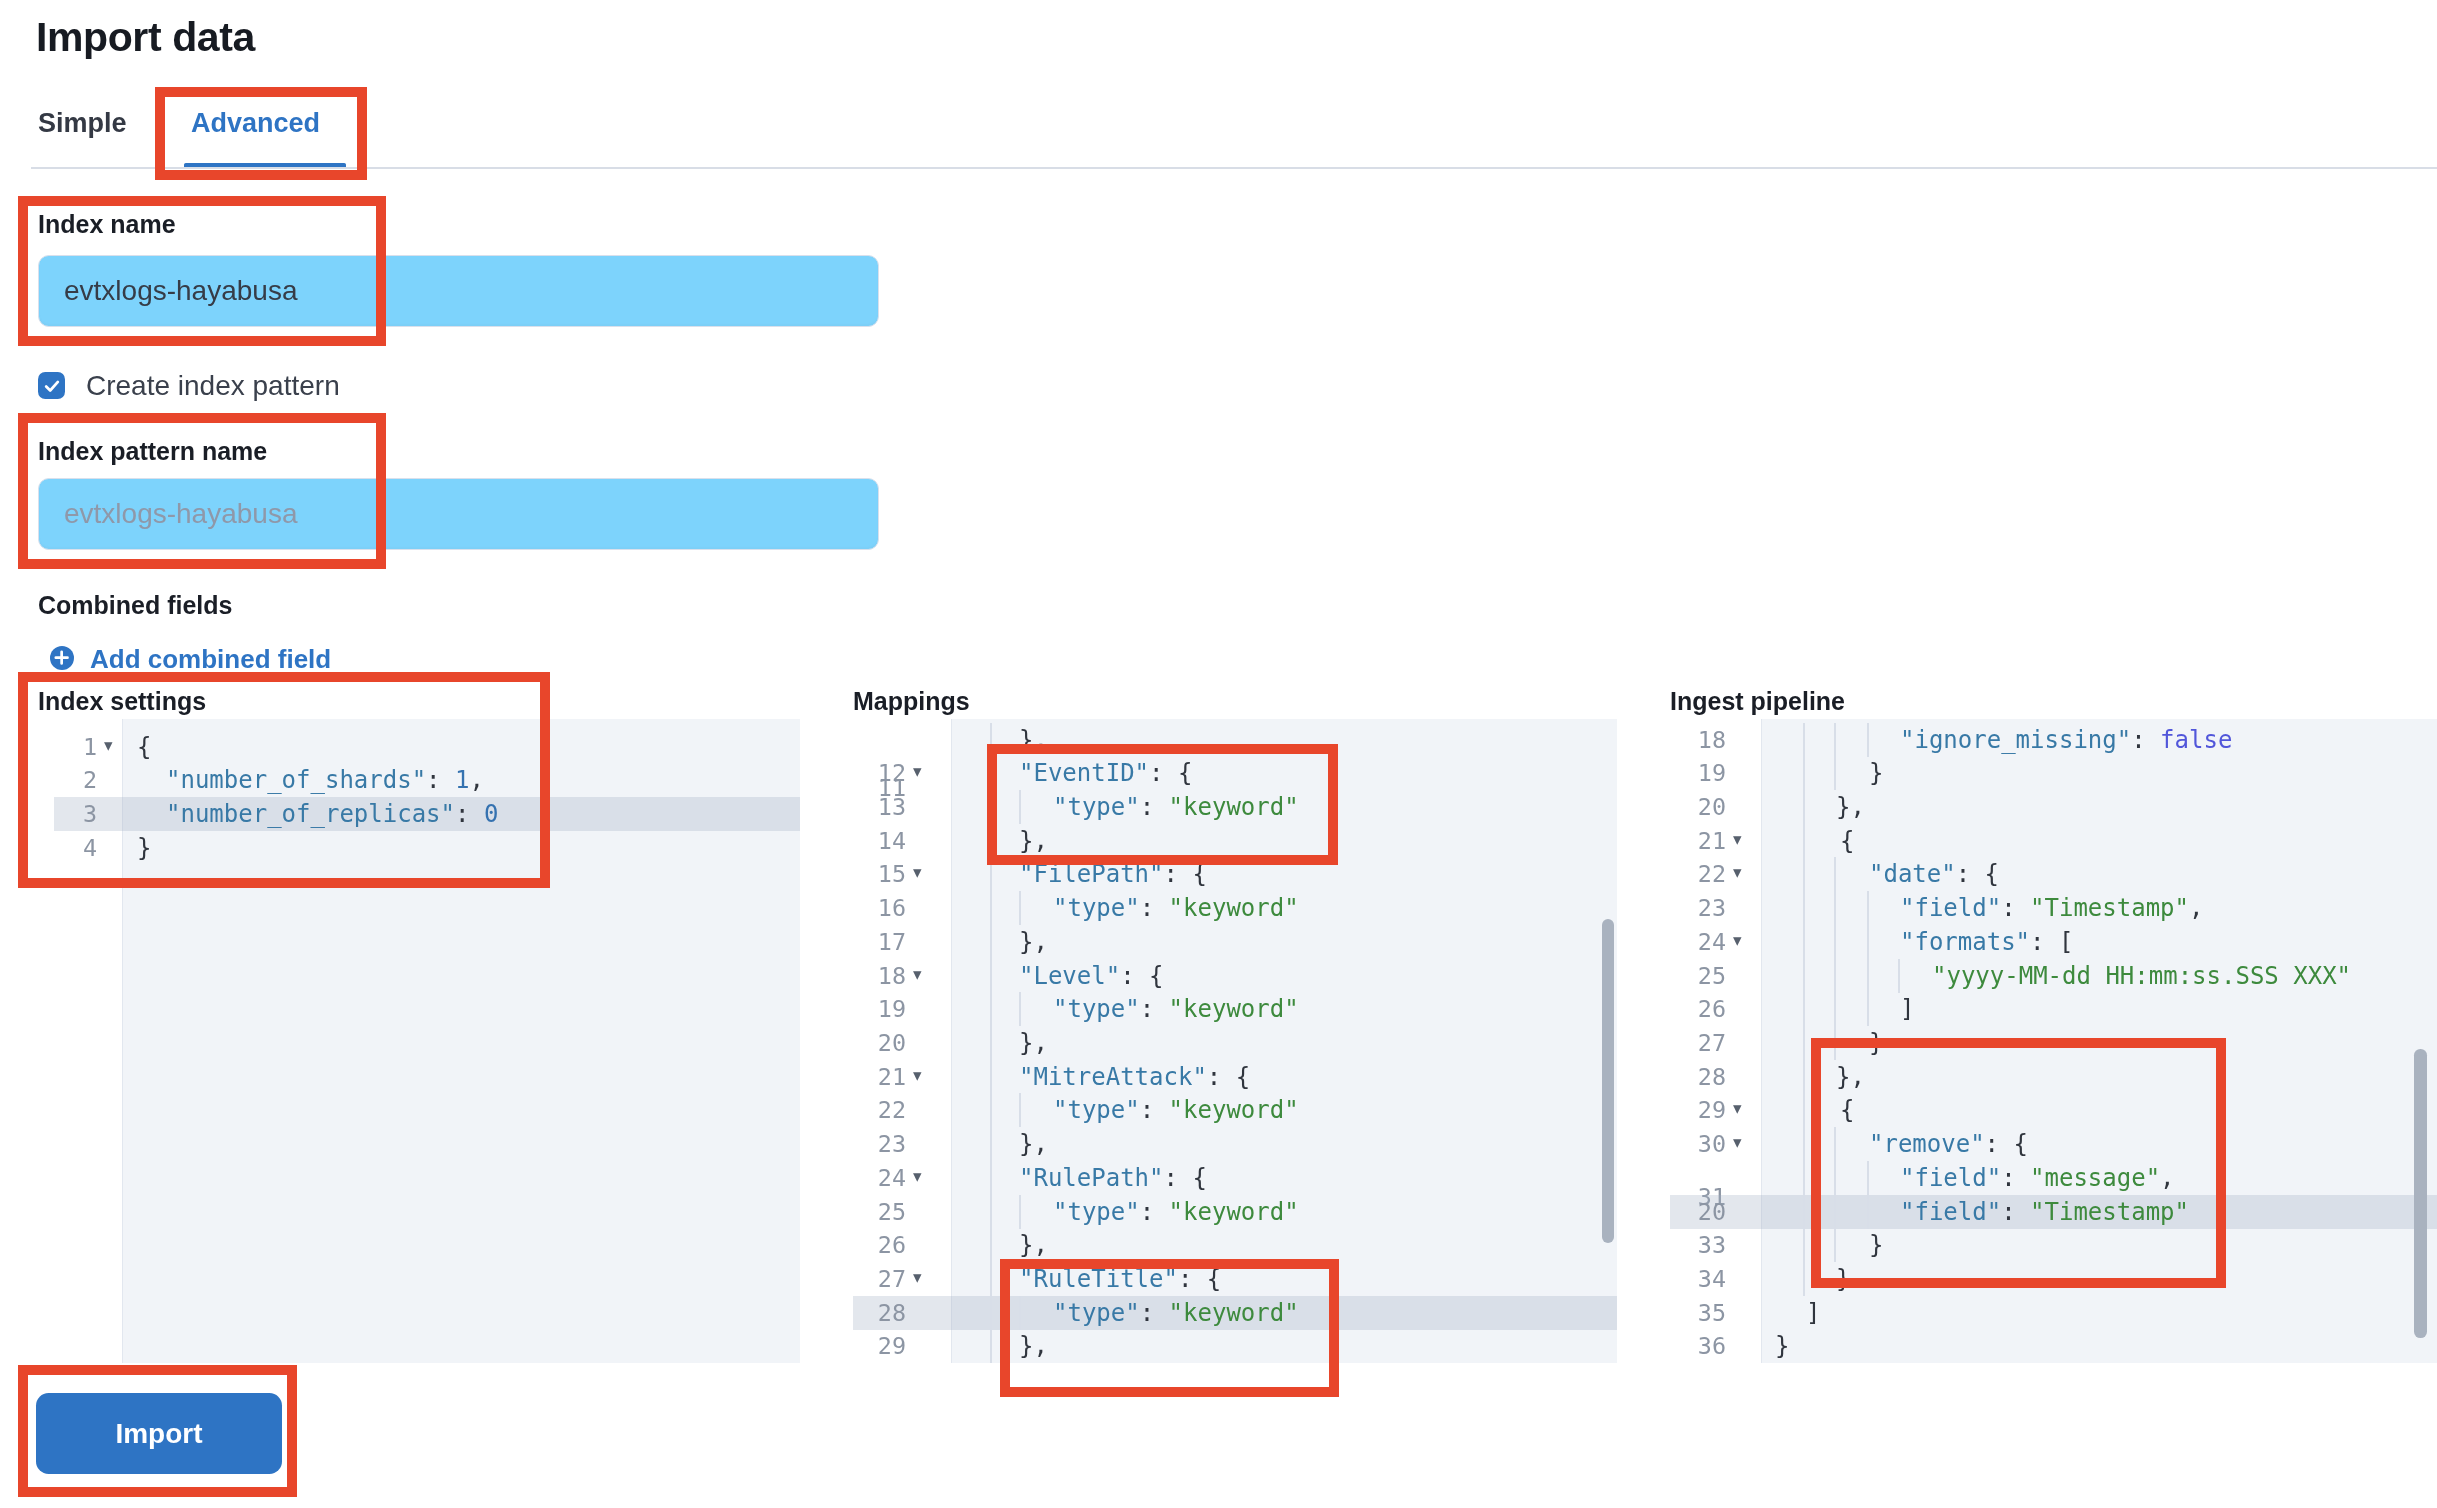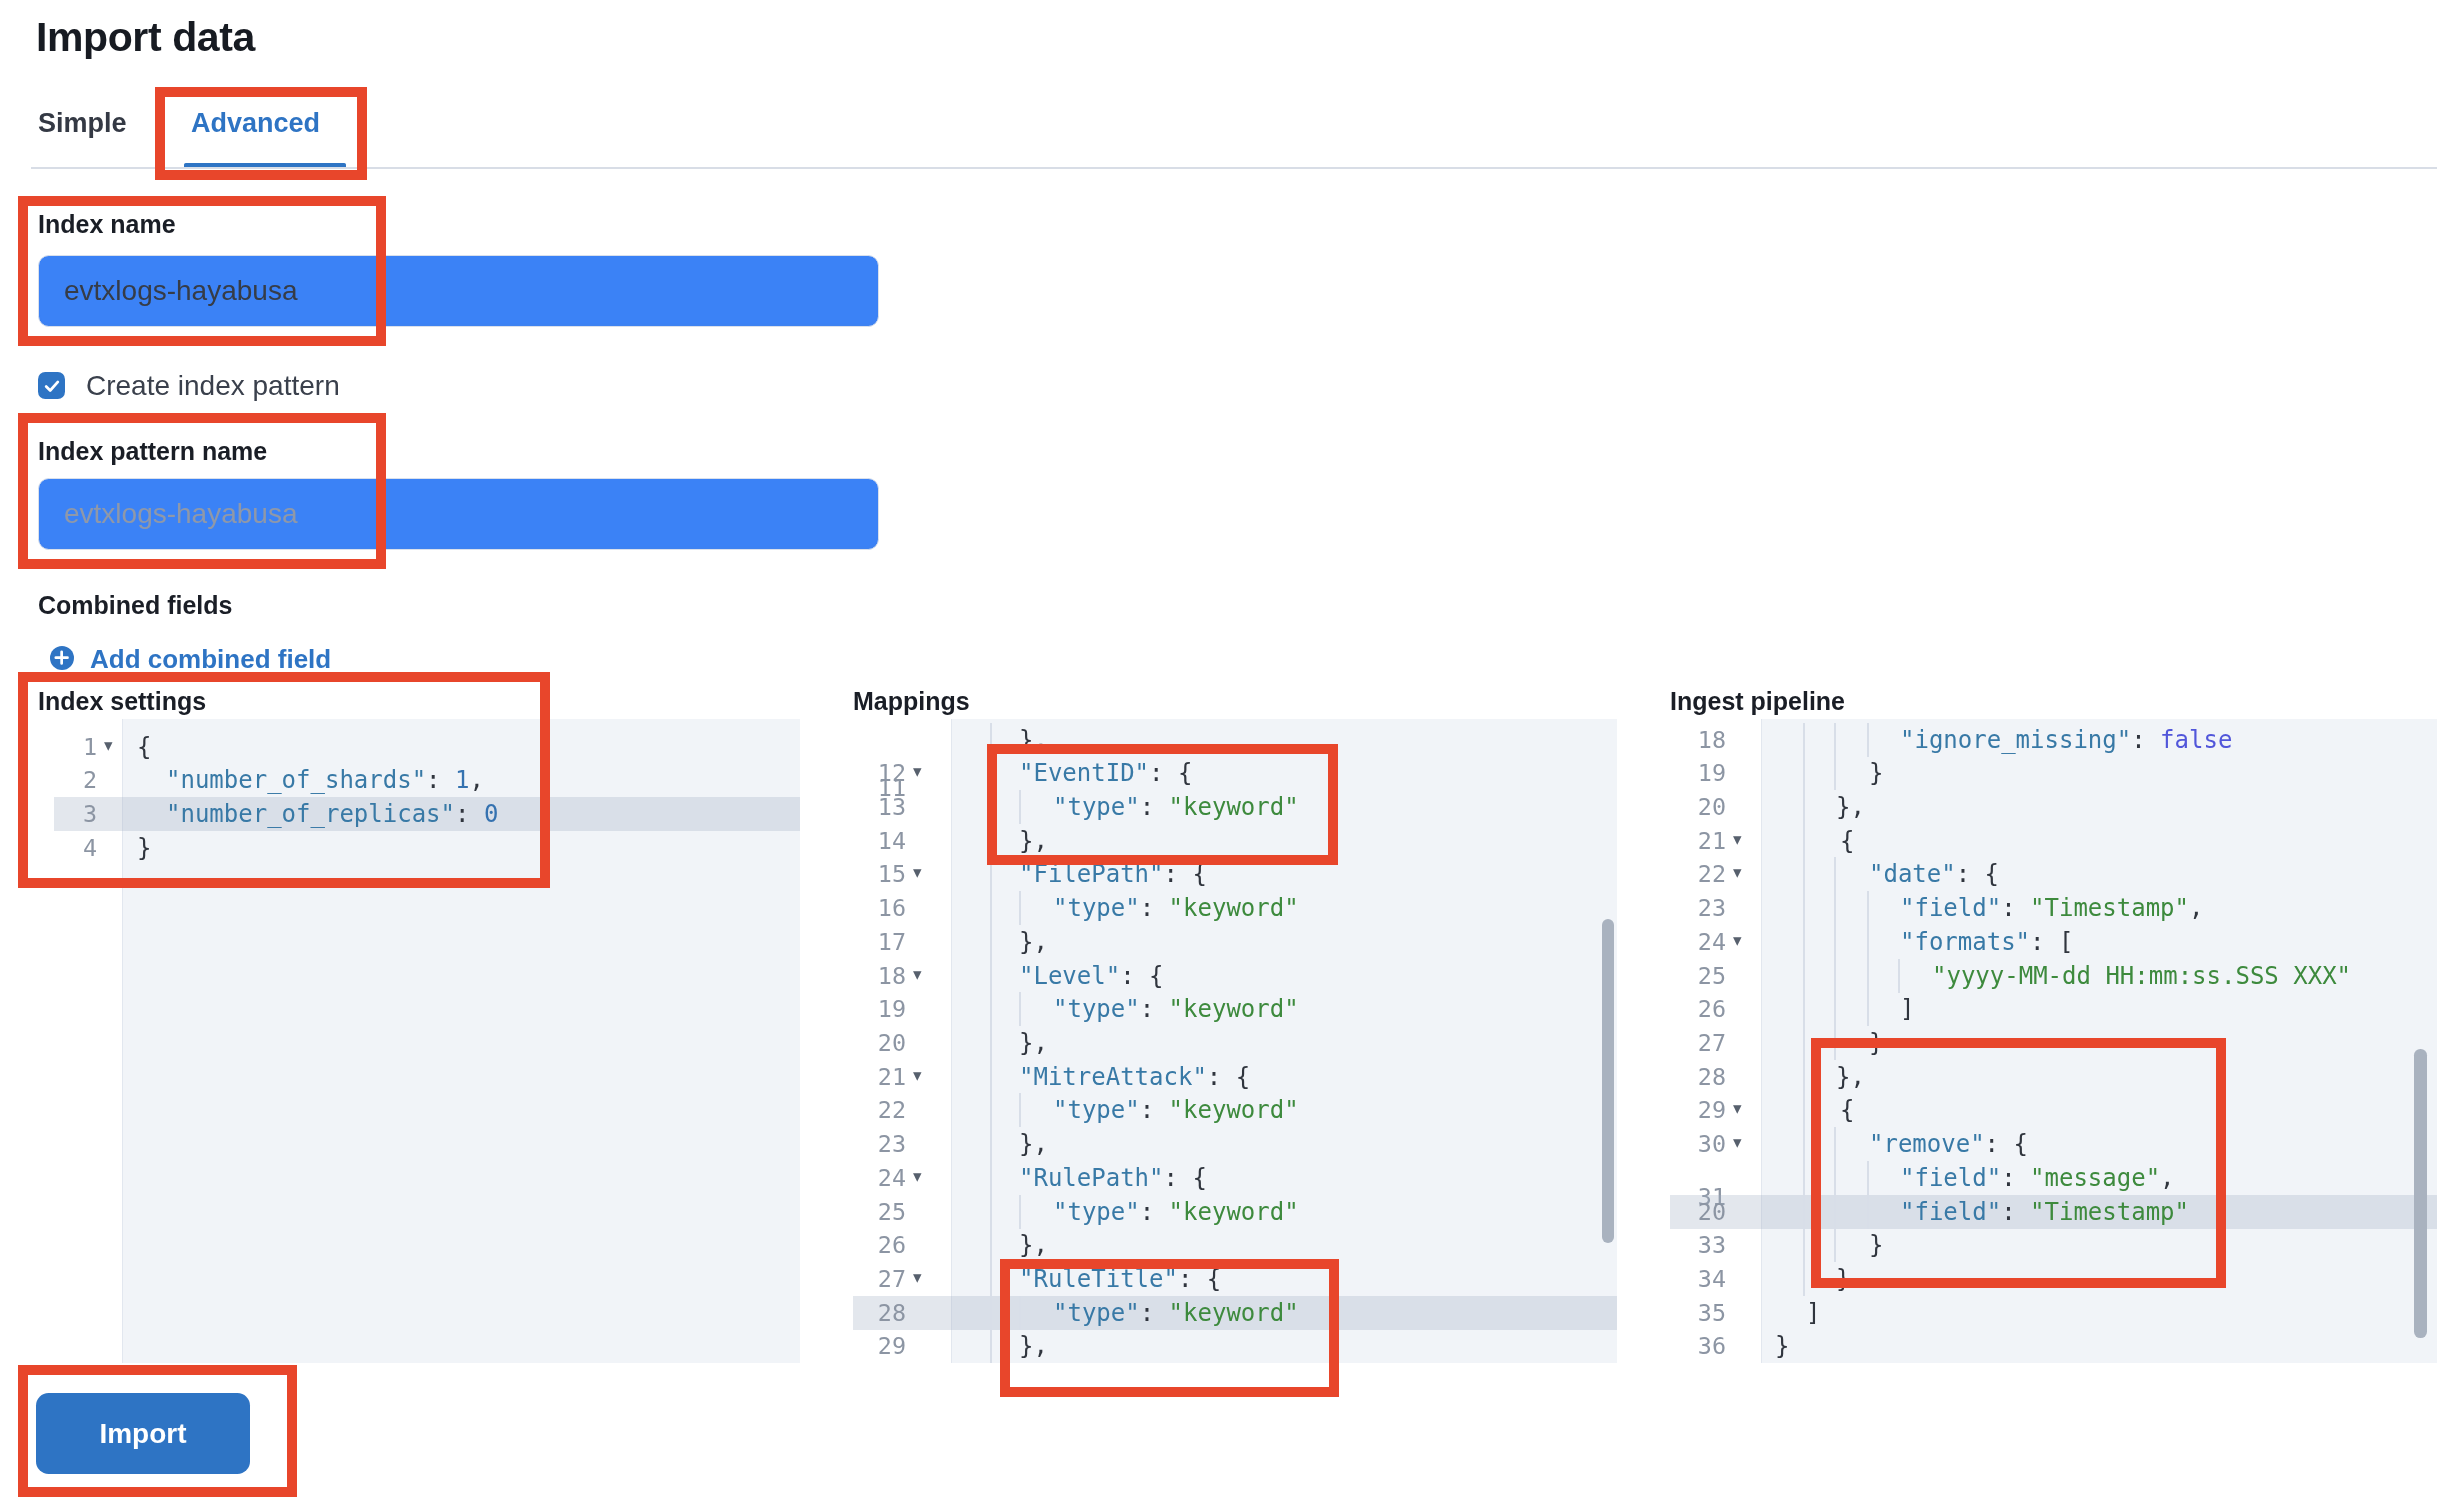--- a/index.html
+++ b/index.html
@@ -10,21 +10,21 @@
   .abs{position:absolute;}
   .page-title{left:36px;top:14.4px;font-size:41px;font-weight:700;color:#171B22;letter-spacing:-0.4px;}
   .tab{top:108px;font-size:27px;font-weight:700;cursor:pointer;}
   .tab-simple{left:38px;color:#343944;}
   .tab-advanced{left:191px;color:#2E74C4;}
   .tab-underline{left:184px;top:163px;width:162px;height:5.4px;background:#2E74C4;border-radius:1.8px;}
   .divider{left:31px;top:167px;width:2407px;height:1.8px;background:#D8DDE6;}
   .field-label{font-size:25px;font-weight:700;color:#1A1E26;}
   .text-input{
     position:absolute;left:38px;width:841px;height:72px;box-sizing:border-box;
-    border:1.8px solid #D9E0EC;border-radius:10.8px;background:#3b82f6;
+    border:1.8px solid #D9E0EC;border-radius:10.8px;background:#7dd3fc;
     font-family:"Liberation Sans",sans-serif;font-size:28px;color:#363C47;
     padding:0 25px;outline:none;box-shadow:inset 0 -1.8px 1.8px rgba(120,135,160,0.06);
   }
   .text-input::placeholder{color:#8F98A9;}
   .checkbox{
     left:38px;top:372px;width:27px;height:27px;background:#2E74C4;border-radius:7.2px;
     display:flex;align-items:center;justify-content:center;cursor:pointer;
   }
   .checkbox-label{left:86px;top:370px;font-size:28px;color:#3A404C;}
   .combined-label{left:38px;top:591px;}
@@ -43,21 +43,21 @@
   .cline{position:absolute;height:34px;line-height:34px;white-space:pre;
     font-family:"DejaVu Sans Mono",monospace;font-size:24px;}
   .tok-p{color:#30353E;}
   .tok-k{color:#3879A6;}
   .tok-s{color:#3D8A3D;}
   .tok-n{color:#3572B0;}
   .tok-b{color:#5156DA;}
   .thumb{position:absolute;background:#A9B2BF;border-radius:6.3px;cursor:pointer;}
   .anno{position:absolute;border:10px solid #E8462B;box-sizing:border-box;pointer-events:none;z-index:50;}
   .import-btn{
-    position:absolute;left:36px;top:1393px;width:214px;height:81px;
+    position:absolute;left:36px;top:1393px;width:246px;height:81px;
     background:#2E74C4;border:none;border-radius:12.6px;color:#ffffff;
     font-family:"Liberation Sans",sans-serif;font-size:28px;font-weight:700;cursor:pointer;
   }
 </style>
 </head>
 <body>
 
 <div id="screen">
 
   <div class="abs page-title">Import data</div>

